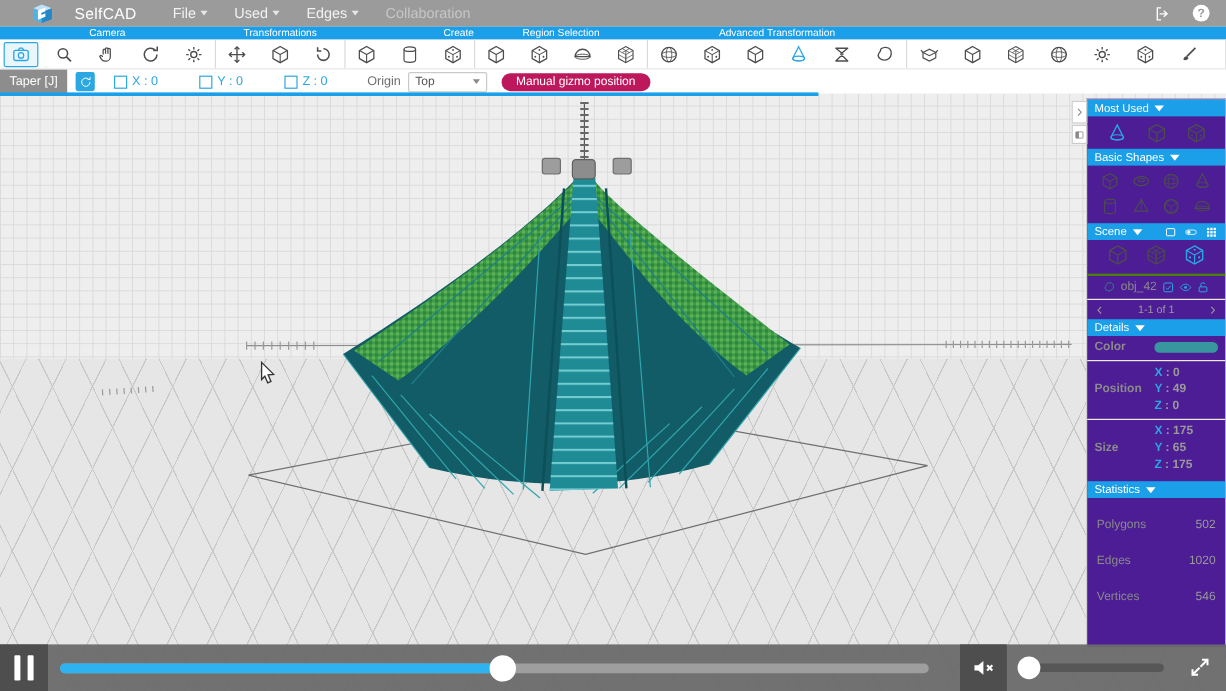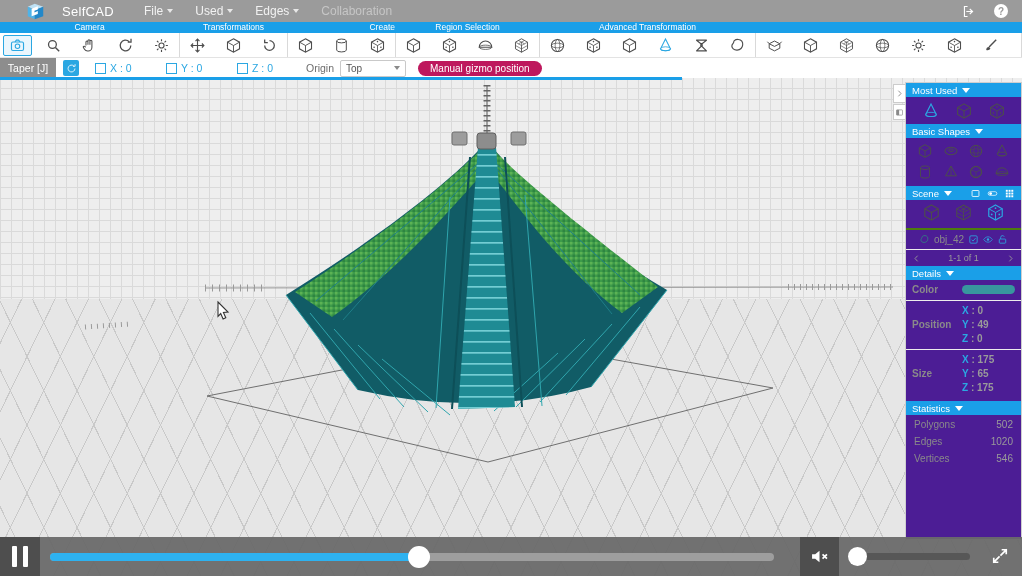--- a/index.html
+++ b/index.html
@@ -76,21 +76,21 @@
   .obj-acts{display:flex;gap:3px;color:#2ba7e2;}
   .pag-row{display:flex;align-items:center;justify-content:space-between;padding:3px 6px;border-top:1px solid #ededed;color:#9a9a9a;font-size:9px;}
   .det-row{display:flex;align-items:center;padding:4px 6px 2px;color:#8a8a8a;font-weight:bold;}
   .det-label{width:50px;}
   .swatch{width:54px;height:9px;border-radius:5px;}
   .xyz-block{display:flex;flex-direction:column;gap:3px;}
   .xyz-line{white-space:nowrap;}
   .xyz-line .ax{color:#2ba7e2;}
   .xyz-line .vl{color:#9a9a9a;}
   .det-sep{border-top:1px solid #ededed;margin:3px 0 0;}
-  .stat-row{display:flex;justify-content:space-between;padding:4px 8px 2px;color:#8a8a8a;}
+  .stat-row{display:flex;justify-content:space-between;padding:17px 8px 2px;color:#8a8a8a;}
   .stat-row .sv{color:#9a9a9a;}
 
   
   .player{position:absolute;left:0;right:0;bottom:0;height:39px;background:rgba(106,106,106,.95);z-index:30;}
   .pause-btn{position:absolute;left:0;top:0;width:40px;height:39px;background:#4e4e4e;display:flex;align-items:center;justify-content:center;gap:6px;}
   .pause-btn i{display:block;width:5px;height:21px;background:#fff;border-radius:1px;}
   .progress{position:absolute;left:50px;top:16px;width:724px;height:8px;background:#9e9e9e;border-radius:4px;}
   .progress-fill{height:8px;background:#2eb2f0;border-radius:4px 0 0 4px;}
   .progress-handle{position:absolute;top:-7px;width:22px;height:22px;background:#fff;border-radius:50%;}
   .mute-btn{position:absolute;left:800px;top:0;width:39px;height:39px;background:#4e4e4e;display:flex;align-items:center;justify-content:center;color:#fff;}

